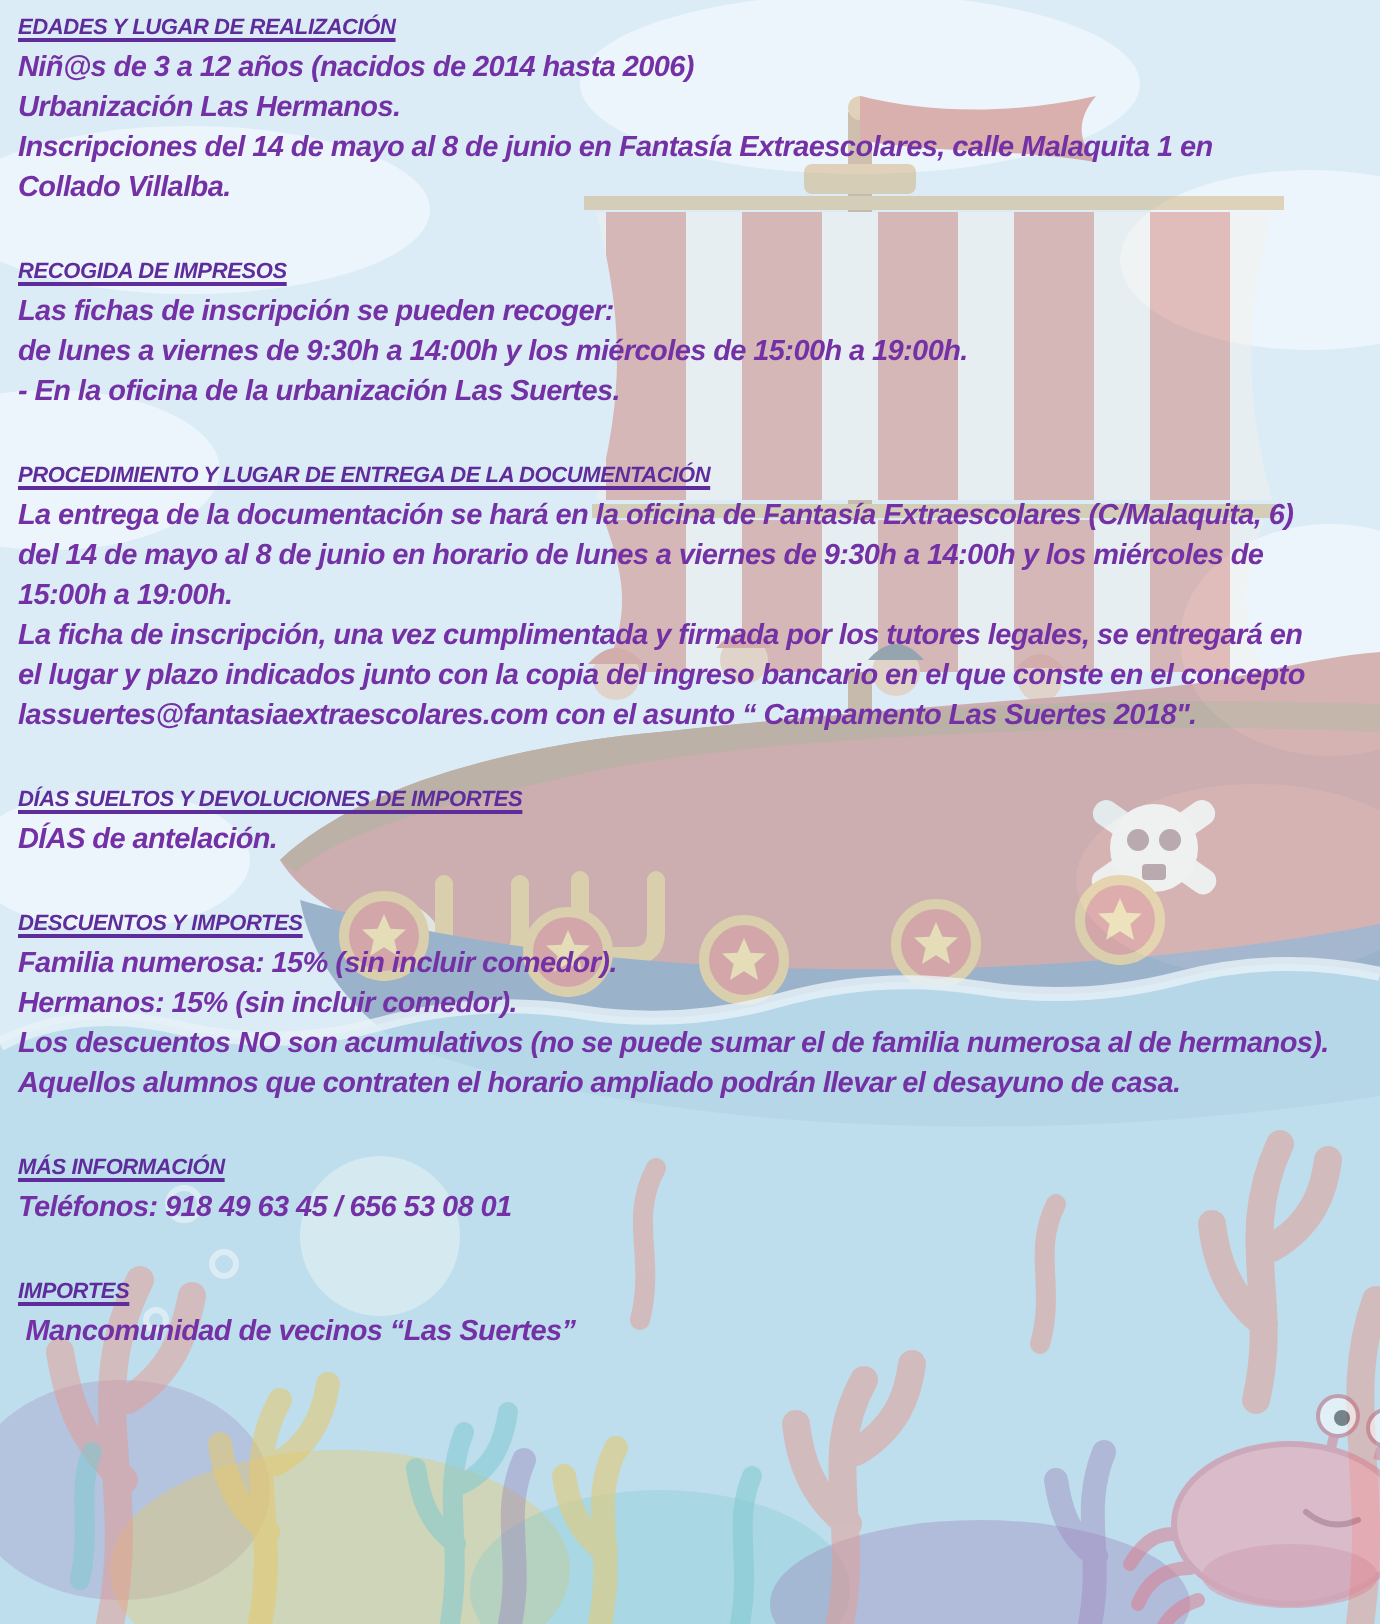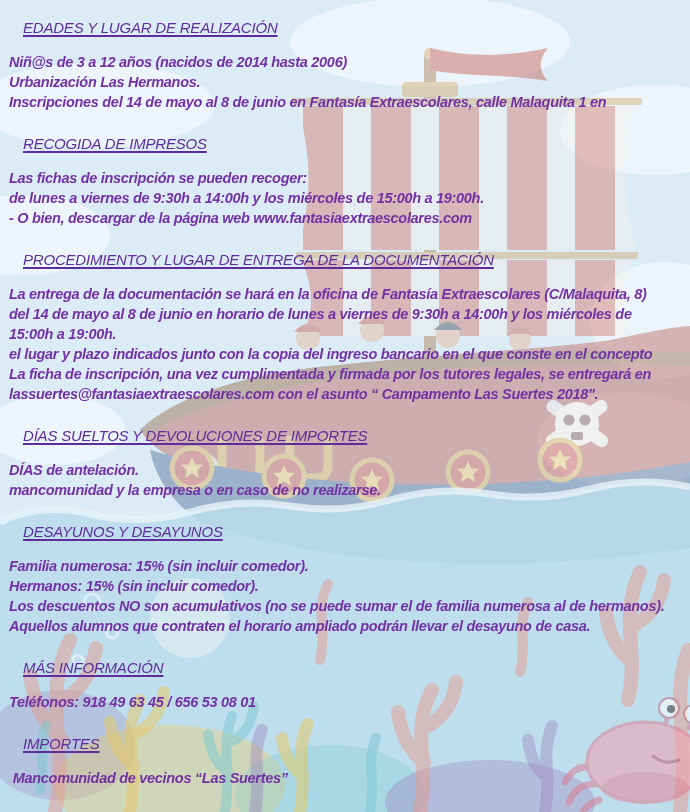--- a/index.html
+++ b/index.html
@@ -17,24 +17,24 @@
   }
   .content {
     position:absolute; left:0; top:0; width:690px; height:812px;
     box-sizing:border-box;
     padding:4px 8px 0 9px;
     z-index:2;
   }
   .section { margin:0; }
   .section + .section { margin-top:22px; }
   .heading {
-    margin:14px;
-    font-size:15px;
+    margin:0;
+    font-size:11px;
     line-height:20px;
-    font-weight:normal;
+    font-weight:bold;
     font-style:italic;
     letter-spacing:-0.2px;
     color:var(--heading-color,#5f2c9b);
     text-decoration:underline;
     text-decoration-thickness:1.5px;
     text-underline-offset:2px;
     white-space:nowrap;
   }
   .line {
     font-size:14.5px;
@@ -215,54 +215,54 @@
     </g>
   </svg>
 
   <div class="content" id="content">
     <section class="section">
       <h2 class="heading">EDADES Y LUGAR DE REALIZACIÓN</h2>
       <div class="lines">
           <div class="line">Niñ@s de 3 a 12 años (nacidos de 2014 hasta 2006)</div>
           <div class="line">Urbanización Las Hermanos.</div>
           <div class="line">Inscripciones del 14 de mayo al 8 de junio en Fantasía Extraescolares, calle Malaquita 1 en</div>
+          <div class="line">Collado Villalba.</div>
         </div>
     </section>
 
     <section class="section">
       <h2 class="heading">RECOGIDA DE IMPRESOS</h2>
       <div class="lines">
           <div class="line">Las fichas de inscripción se pueden recoger:</div>
           <div class="line">de lunes a viernes de 9:30h a 14:00h y los miércoles de 15:00h a 19:00h.</div>
-          <div class="line">- O bien, descargar de la página web www.fantasiaextraescolares.com</div>
+          <div class="line">- En la oficina de la urbanización Las Suertes.</div>
         </div>
     </section>
 
     <section class="section">
       <h2 class="heading">PROCEDIMIENTO Y LUGAR DE ENTREGA DE LA DOCUMENTACIÓN</h2>
       <div class="lines">
-          <div class="line">La entrega de la documentación se hará en la oficina de Fantasía Extraescolares (C/Malaquita, 8)</div>
+          <div class="line">La entrega de la documentación se hará en la oficina de Fantasía Extraescolares (C/Malaquita, 6)</div>
           <div class="line">del 14 de mayo al 8 de junio en horario de lunes a viernes de 9:30h a 14:00h y los miércoles de</div>
           <div class="line">15:00h a 19:00h.</div>
+          <div class="line">La ficha de inscripción, una vez cumplimentada y firmada por los tutores legales, se entregará en</div>
           <div class="line">el lugar y plazo indicados junto con la copia del ingreso bancario en el que conste en el concepto</div>
-          <div class="line">La ficha de inscripción, una vez cumplimentada y firmada por los tutores legales, se entregará en</div>
           <div class="line">lassuertes@fantasiaextraescolares.com con el asunto “ Campamento Las Suertes 2018".</div>
         </div>
     </section>
 
     <section class="section">
       <h2 class="heading">DÍAS SUELTOS Y DEVOLUCIONES DE IMPORTES</h2>
       <div class="lines">
           <div class="line">DÍAS de antelación.</div>
-          <div class="line">mancomunidad y la empresa o en caso de no realizarse.</div>
-        </div>
-    </section>
-
-    <section class="section">
-      <h2 class="heading">DESAYUNOS Y DESAYUNOS</h2>
+        </div>
+    </section>
+
+    <section class="section">
+      <h2 class="heading">DESCUENTOS Y IMPORTES</h2>
       <div class="lines">
           <div class="line">Familia numerosa: 15% (sin incluir comedor).</div>
           <div class="line">Hermanos: 15% (sin incluir comedor).</div>
           <div class="line">Los descuentos NO son acumulativos (no se puede sumar el de familia numerosa al de hermanos).</div>
           <div class="line">Aquellos alumnos que contraten el horario ampliado podrán llevar el desayuno de casa.</div>
         </div>
     </section>
 
     <section class="section">
       <h2 class="heading">MÁS INFORMACIÓN</h2>

